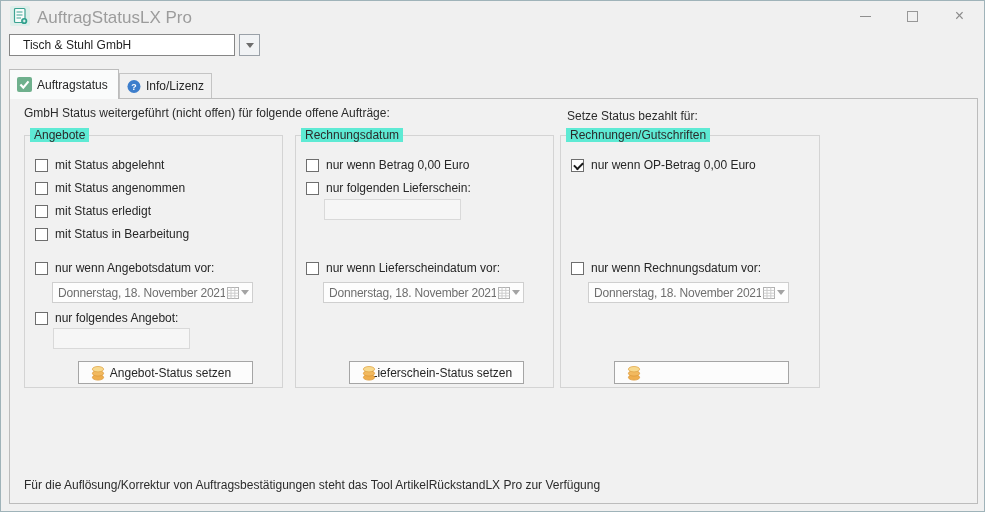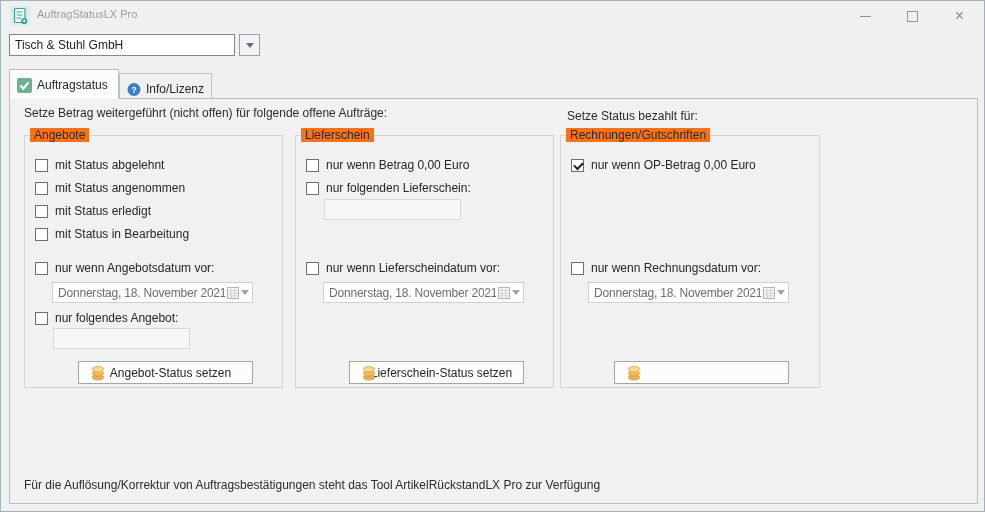--- a/index.html
+++ b/index.html
@@ -5,41 +5,41 @@
   * { margin:0; padding:0; box-sizing:border-box; }
   html,body { background:#cfd4d8; font-family:"Liberation Sans", sans-serif; }
   .screen {
     position:relative; width:985px; height:512px;
     background:#f0f0f0; border:1px solid #9fb3b9; overflow:hidden;
     font-size:12px; color:#262626; cursor:default;
   }
   
   .titlebar { position:absolute; left:0; top:0; right:0; height:30px; }
   .app-icon { position:absolute; left:9px; top:5px; width:20px; height:20px; }
-  .window-title { position:absolute; left:36px; top:7px; font-size:11px; color:#9c9c9c; white-space:nowrap; }
+  .window-title { position:absolute; left:36px; top:7px; font-size:17px; color:#9c9c9c; white-space:nowrap; }
   .win-controls { position:absolute; right:1px; top:0; height:30px; display:flex; }
   .win-btn { width:47px; height:30px; display:flex; align-items:center; justify-content:center; color:#8f8f8f; }
   .min-glyph { display:block; width:11px; height:1px; background:#8f8f8f; }
   .max-glyph { display:block; width:11px; height:11px; border:1px solid #979797; }
   .close-glyph { font-size:16px; line-height:1; color:#8b8b8b; }
   
   .company-combo { position:absolute; left:8px; top:33px; width:252px; height:22px; }
   .combo-field {
     position:absolute; left:0; top:0; width:226px; height:22px;
-    background:#ffffff; border:1px solid #868686; padding:3px 5px;
+    background:#ffffff; border:1px solid #868686; padding:3px 13px;
     font-size:12px; color:#1f1f1f; white-space:nowrap; overflow:hidden;
   }
   .combo-btn {
     position:absolute; left:230px; top:0; width:21px; height:22px;
     background:#f1f3f5; border:1px solid #9aa1a8;
     display:flex; align-items:center; justify-content:center;
   }
   .tri-down { width:0; height:0; border-left:4px solid transparent; border-right:4px solid transparent; border-top:5px solid #6d6d6d; }
   
-  .tab { position:absolute; display:flex; gap:5px; padding:8px 7px; }
+  .tab { position:absolute; display:flex; align-items:center; gap:5px; padding:8px 7px; }
   .tab-active {
     left:8px; top:68px; width:110px; height:30px; z-index:2;
     background:#fafbfb; border:1px solid #bcbcbc; border-bottom:none;
   }
   .tab-inactive {
     left:118px; top:72px; width:93px; height:25px; z-index:1;
     background:#f0f0f0; border:1px solid #c4c4c4; border-bottom:none;
   }
   .tab-label { white-space:nowrap; }
   
@@ -49,21 +49,21 @@
   }
   .intro-left  { position:absolute; left:14px; top:7px;  color:#2b2b2b; white-space:nowrap; }
   .intro-right { position:absolute; left:557px; top:10px; color:#2b2b2b; white-space:nowrap; }
   .footer-note { position:absolute; left:14px; top:379px; color:#2b2b2b; white-space:nowrap; }
   
   .group { position:absolute; top:36px; height:253px; border:1px solid #d4d4d4; }
   .group-1 { left:14px;  width:259px; }
   .group-2 { left:285px; width:259px; }
   .group-3 { left:550px; width:260px; }
   .group-title {
-    position:absolute; top:-8px; left:5px; background:#f97316;
+    position:absolute; top:-8px; left:5px; background:#5eead4;
     padding:0 4px; color:#2b2b2b; white-space:nowrap;
   }
   
   .cbrow { position:absolute; left:10px; display:flex; align-items:center; gap:7px; white-space:nowrap; }
   .r1 { top:22px; } .r2 { top:45px; } .r3 { top:68px; } .r4 { top:91px; }
   .r5 { top:125px; } .r6 { top:175px; }
   .cb {
     width:13px; height:13px; flex:none; background:#ffffff;
     border:1px solid #6e6e6e; position:relative;
   }
@@ -141,21 +141,21 @@
   </div>
   <div class="tab tab-inactive">
     <svg width="15" height="15" viewBox="0 0 15 15">
       <circle cx="7.5" cy="7.5" r="7" fill="#3d7ecc"></circle>
       <text x="7.5" y="11" text-anchor="middle" font-size="9.5" font-weight="bold" fill="#ffffff">?</text>
     </svg>
     <span class="tab-label">Info/Lizenz</span>
   </div>
 
   <div class="panel">
-    <div class="intro-left">Setze Betrag weitergeführt (nicht offen) für folgende offene Aufträge:</div>
+    <div class="intro-left">GmbH Status weitergeführt (nicht offen) für folgende offene Aufträge:</div>
     <div class="intro-right">Setze Status bezahlt für:</div>
 
     <div class="group group-1">
       <span class="group-title">Angebote</span>
 
       <label class="cbrow r1">
         <span class="cb"></span>
         <span class="cb-label">mit Status abgelehnt</span>
       </label>
       <label class="cbrow r2">
@@ -195,21 +195,21 @@
         <svg class="btn-coins" width="16" height="16" viewBox="0 0 16 16">
           <ellipse cx="8" cy="12.4" rx="5.6" ry="2.7" fill="#efae4e" stroke="#dd9c3e" stroke-width="0.8"></ellipse>
           <ellipse cx="8" cy="8.4" rx="5.6" ry="2.7" fill="#f2b95f" stroke="#dd9c3e" stroke-width="0.8"></ellipse>
           <ellipse cx="8" cy="4.2" rx="5.6" ry="2.7" fill="#f8d98e" stroke="#e2a74a" stroke-width="0.8"></ellipse>
         </svg>
         <span class="btn-label">Angebot-Status setzen</span>
       </button>
     </div>
 
     <div class="group group-2">
-      <span class="group-title">Lieferschein</span>
+      <span class="group-title">Rechnungsdatum</span>
 
       <label class="cbrow r1">
         <span class="cb"></span>
         <span class="cb-label">nur wenn Betrag 0,00 Euro</span>
       </label>
       <label class="cbrow r2">
         <span class="cb"></span>
         <span class="cb-label">nur folgenden Lieferschein:</span>
       </label>
 

